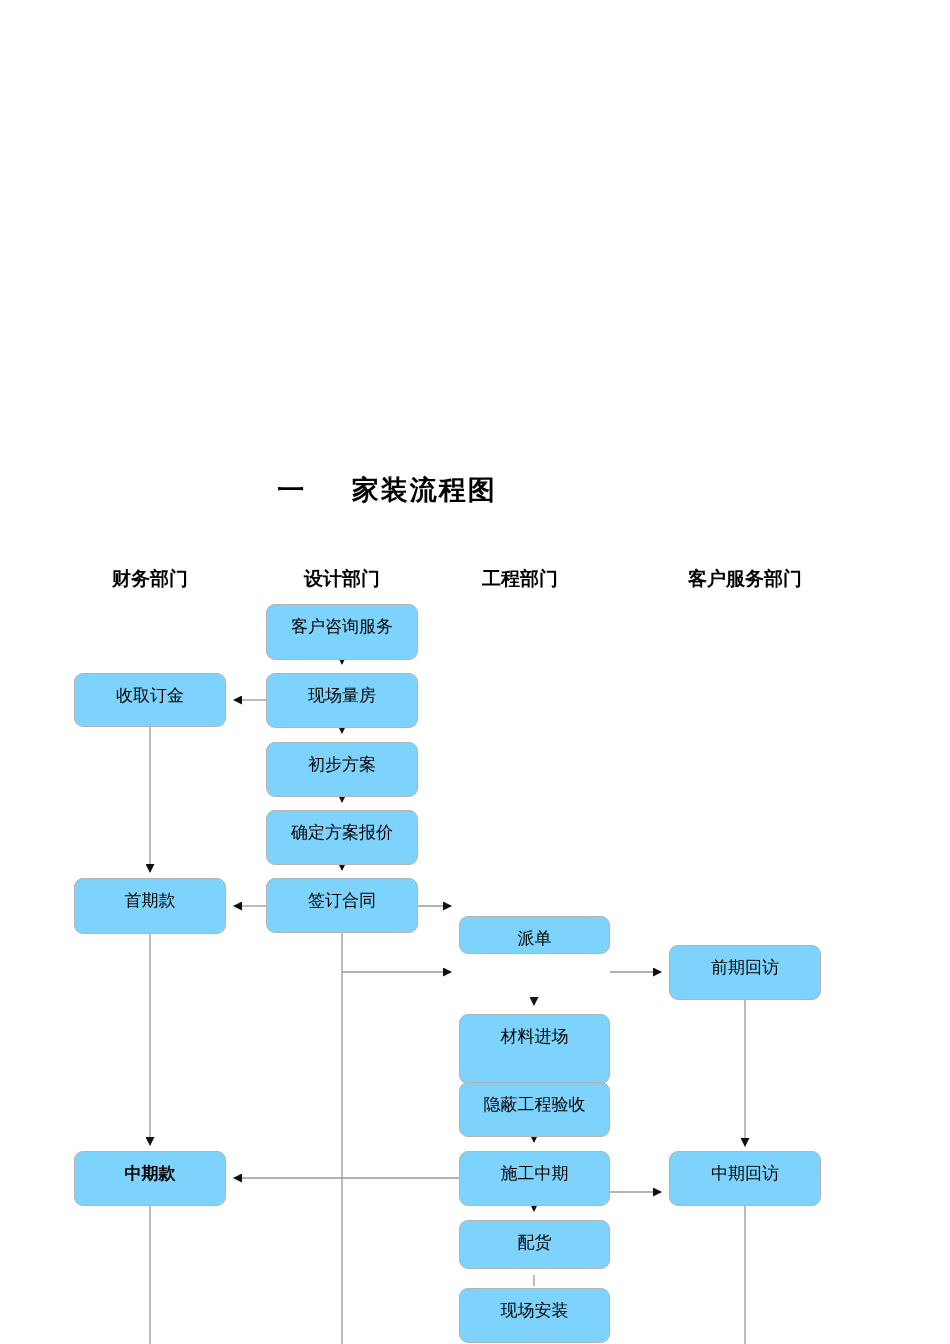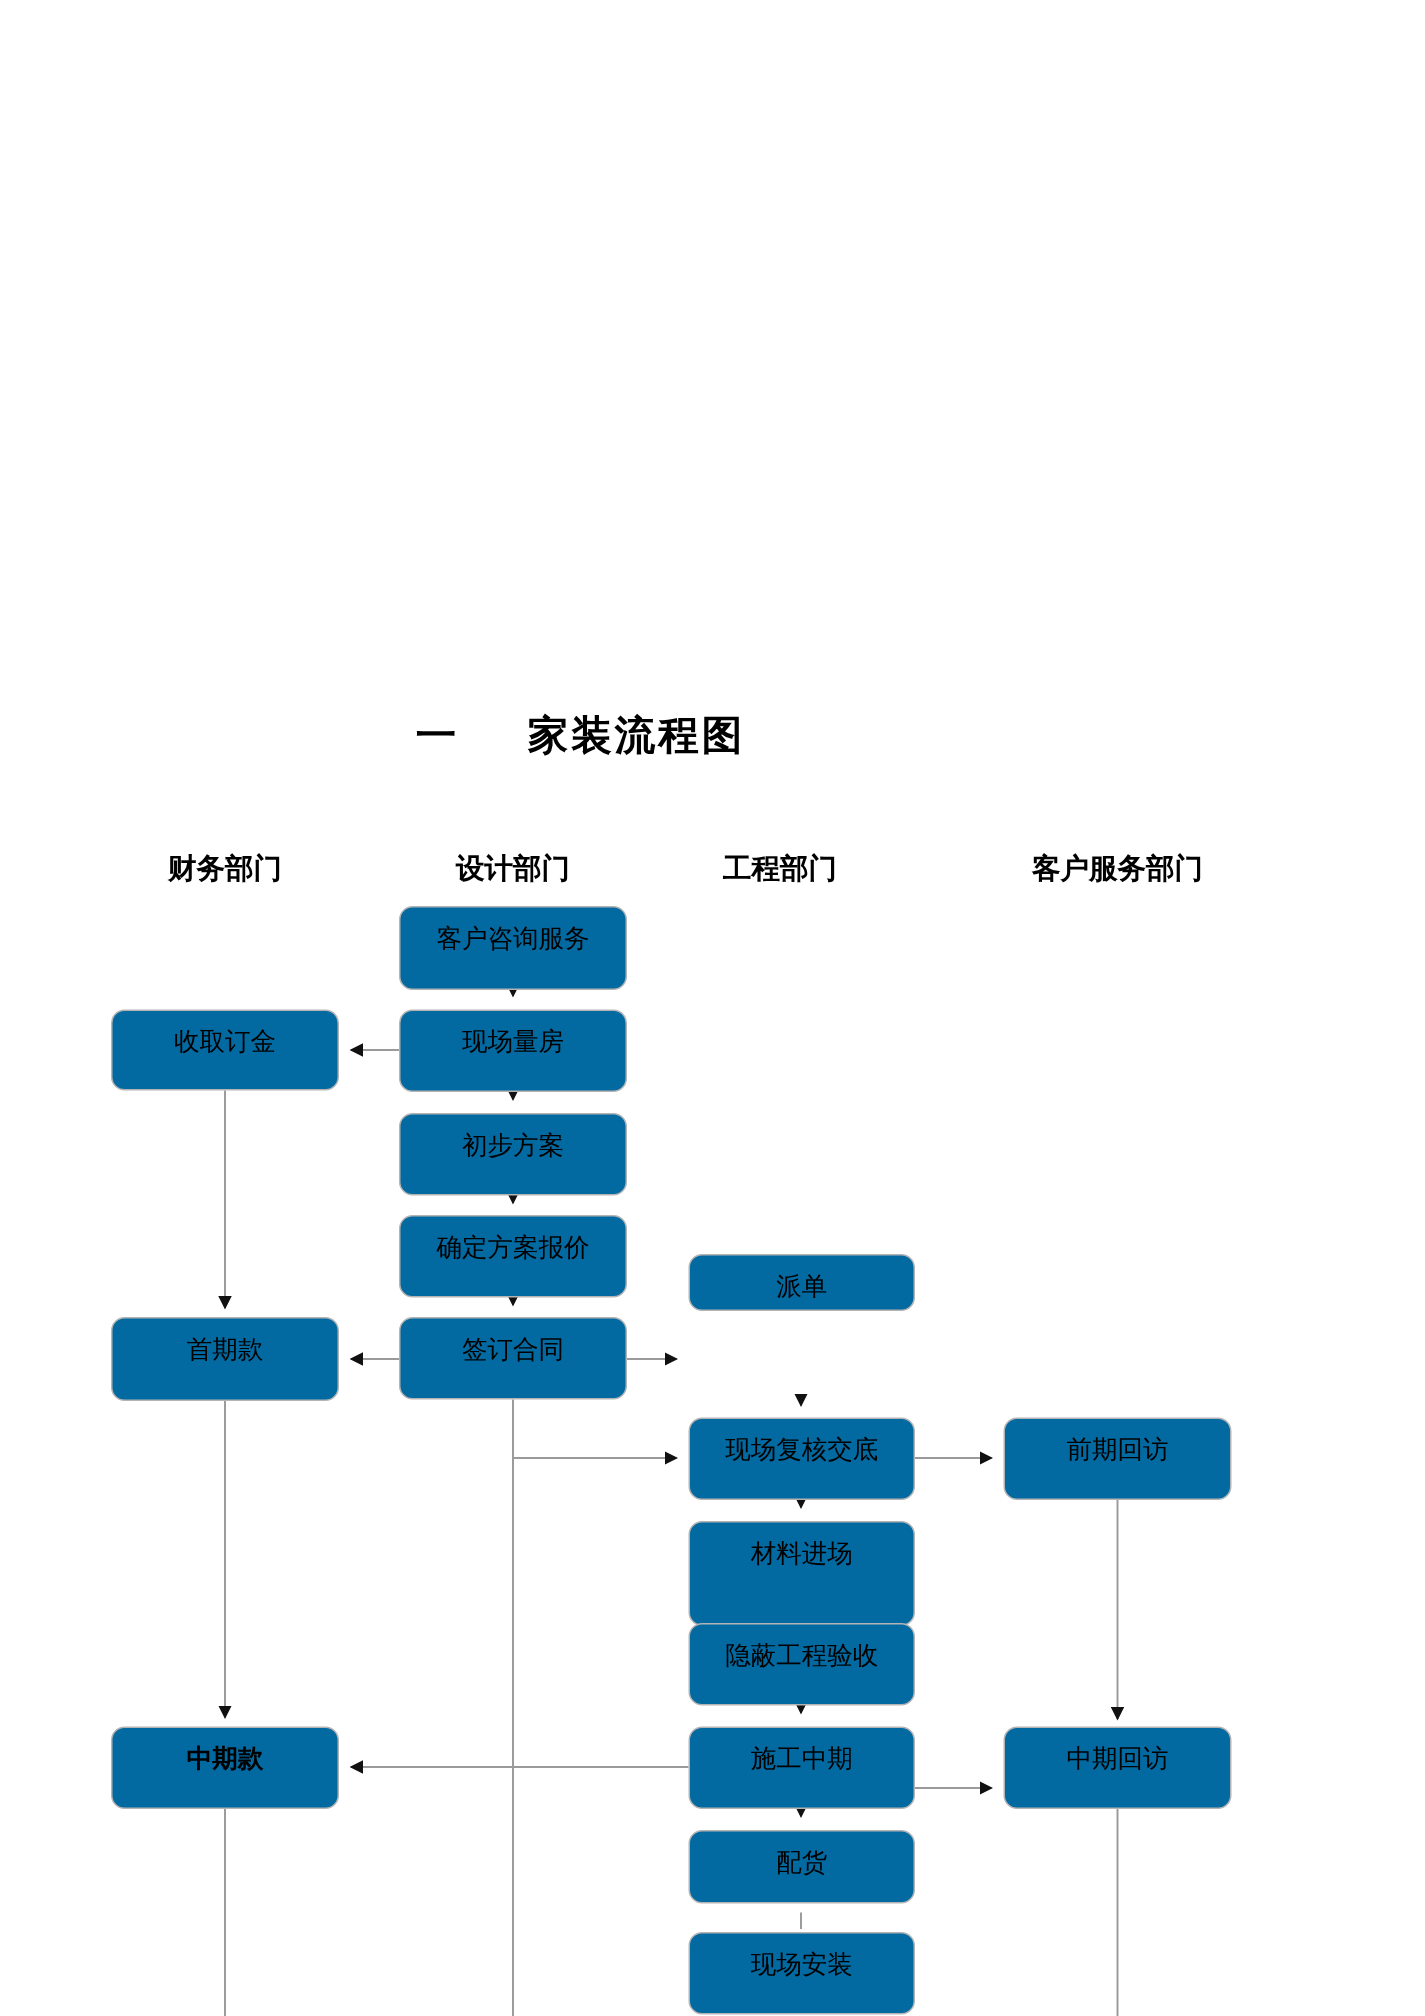--- a/index.html
+++ b/index.html
@@ -40,21 +40,21 @@
     font-weight: bold;
     text-align: center;
     white-space: nowrap;
     transform: translateX(-50%);
   }
   .node {
     position: absolute;
     box-sizing: border-box;
     border: 1px solid #b4b4b4;
     border-radius: 9px;
-    background: #0369a1;
+    background: #7dd3fc;
     font-size: 17px;
     line-height: 1;
     text-align: center;
     white-space: nowrap;
     z-index: 3;
   }
   .node span {
     position: absolute;
     left: 0;
     right: 0;
@@ -153,25 +153,22 @@
   <div class="node" style="left:74px; top:673px; width:152px; height:54px;">
       <span>收取订金</span>
     </div>
   <div class="node" style="left:74px; top:878px; width:152px; height:56px;">
       <span>首期款</span>
     </div>
   <div class="node" style="left:74px; top:1151px; width:152px; height:55px;font-weight:bold;">
       <span>中期款</span>
     </div>
 
-  <div class="node" style="left:459px; top:836px; width:151px; height:38px;">
+  <div class="node" style="left:459px; top:916px; width:151px; height:38px;">
       <span>派单</span>
-    </div>
-  <div class="node" style="left:459px; top:945px; width:151px; height:55px;">
-      <span>现场复核交底</span>
     </div>
   <div class="node" style="left:459px; top:1014px; width:151px; height:70px;">
       <span>材料进场</span>
     </div>
   <div class="node" style="left:459px; top:1082px; width:151px; height:55px;">
       <span>隐蔽工程验收</span>
     </div>
   <div class="node" style="left:459px; top:1151px; width:151px; height:55px;">
       <span>施工中期</span>
     </div>

